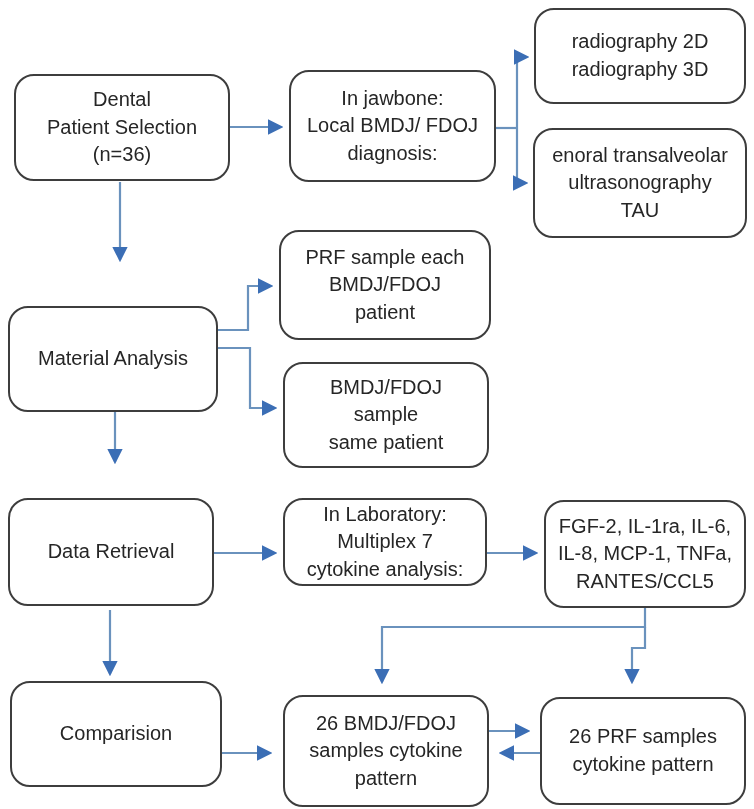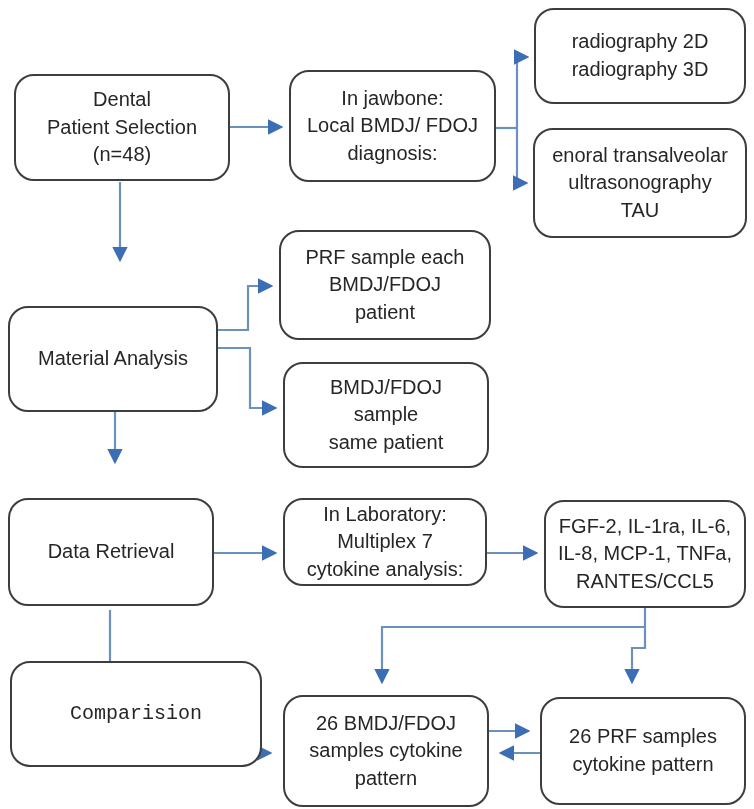--- a/index.html
+++ b/index.html
@@ -81,21 +81,21 @@
     <path class="wire" d="M222 753 H270" marker-end="url(#arrow)"></path>
 
     <path class="wire" d="M489 731 H528" marker-end="url(#arrow)"></path>
 
     <path class="wire" d="M540 753 H501" marker-end="url(#arrow)"></path>
   </svg>
 
   <div class="node" style="left:14px; top:74px; width:216px; height:107px;">
     <span class="lbl">Dental
 Patient Selection
-(n=48)</span>
+(n=36)</span>
   </div>
 
   <div class="node" style="left:289px; top:70px; width:207px; height:112px;">
     <span class="lbl">In jawbone:
 Local BMDJ/ FDOJ
 diagnosis:</span>
   </div>
 
   <div class="node" style="left:534px; top:8px; width:212px; height:96px;">
     <span class="lbl">radiography 2D
@@ -133,21 +133,21 @@
 Multiplex 7
 cytokine analysis:</span>
   </div>
 
   <div class="node" style="left:544px; top:500px; width:202px; height:108px; padding:12px 2px;text-align:center;">
     <span class="lbl">FGF-2, IL-1ra, IL-6,
 IL-8, MCP-1, TNFa,
 RANTES/CCL5</span>
   </div>
 
-  <div class="node" style="left:10px; top:661px; width:252px; height:106px;font-family:Liberation Mono, monospace;">
+  <div class="node" style="left:10px; top:681px; width:212px; height:106px;">
     <span class="lbl">Comparision</span>
   </div>
 
   <div class="node" style="left:283px; top:695px; width:206px; height:112px;">
     <span class="lbl">26 BMDJ/FDOJ
 samples cytokine
 pattern</span>
   </div>
 
   <div class="node" style="left:540px; top:697px; width:206px; height:108px;">

